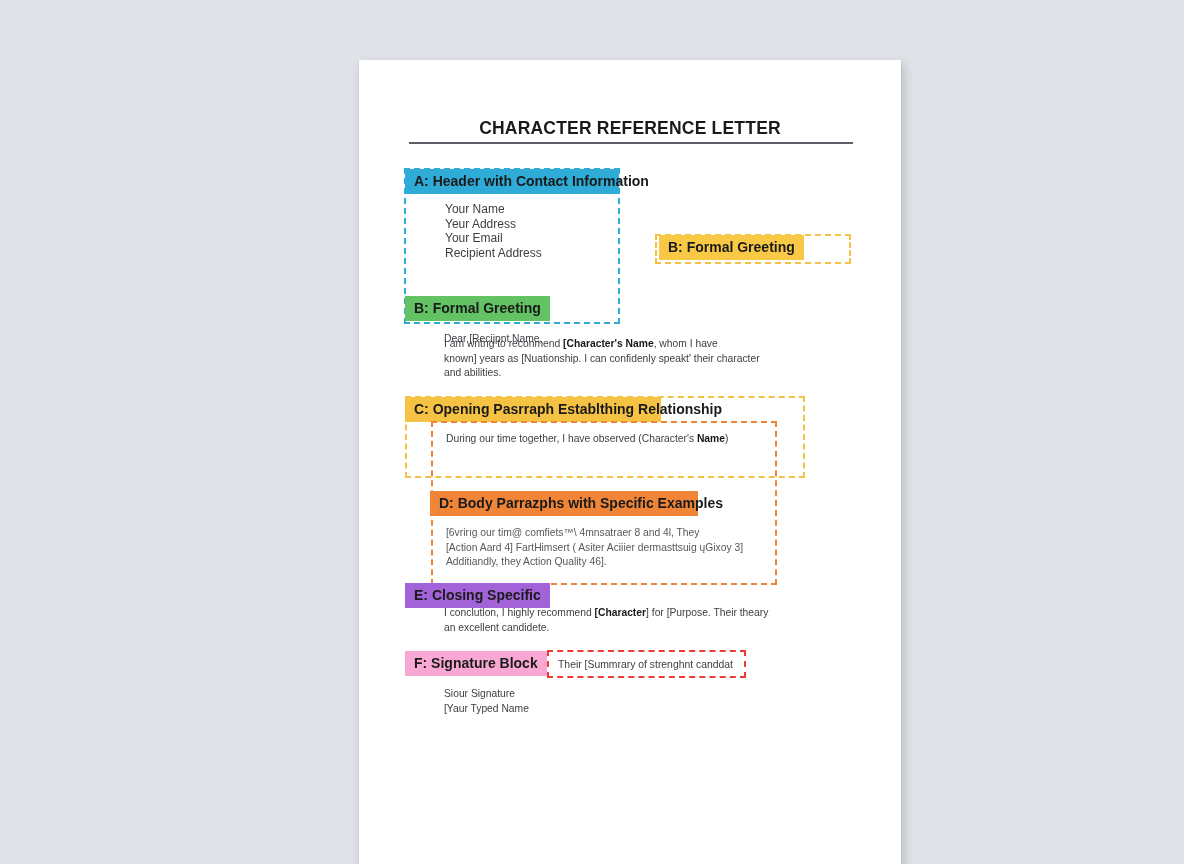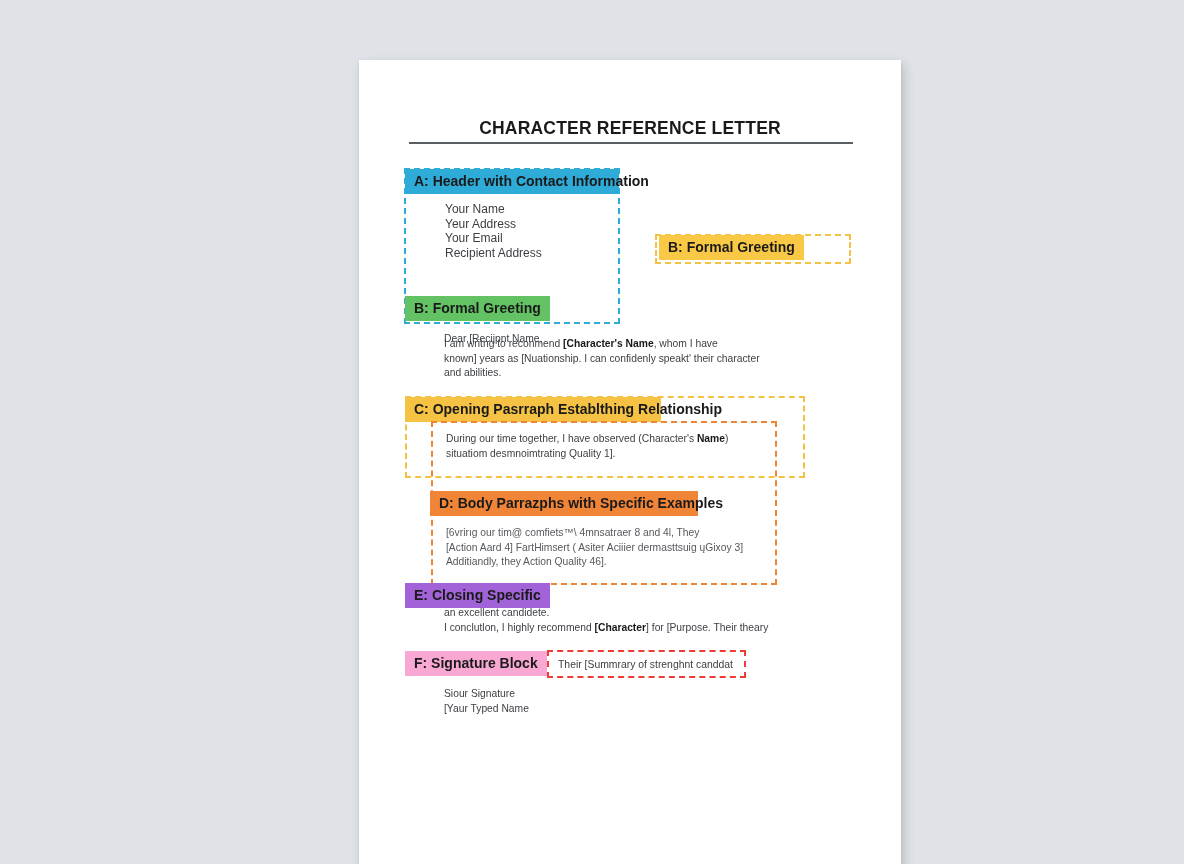--- a/index.html
+++ b/index.html
@@ -160,36 +160,35 @@
     <div>and abilities.</div>
   </div>
 
   <div class="dashed d-yellow" style="left:46px; top:336px; width:400px; height:82px;"></div>
   <div class="label-bar bar-c" style="left:46px; top:337px; width:256px;">C: Opening Pasrraph Establthing Relationship</div>
 
   <div class="dashed d-orange" style="left:72px; top:361px; width:346px; height:164px;"></div>
 
   <div class="body-text" style="left:87px; top:372px; width:350px;">
     <div><span>During our time together, I have observed (Character's </span><b>Name</b><span>)</span></div>
-    <div>situatiom desmnoimtrating Quality 1].</div>
   </div>
 
   <div class="label-bar bar-d" style="left:71px; top:431px; width:268px;">D: Body Parrazphs with Specific Examples</div>
 
   <div class="body-text" style="left:87px; top:466px; width:350px; color:#55585c;">
     <div>[6vrirıg our tim@ comfiets™\  4mnsatraer 8 and 4l, They</div>
     <div>[Action Aard 4] FartHimsert  ( Asiter Aciiier dermasttsuig ųGixoy 3]</div>
     <div>Additiandly, they Action Quality 46].</div>
   </div>
 
   <div class="label-bar bar-e" style="left:46px; top:523px;">E: Closing Specific</div>
 
   <div class="body-text" style="left:85px; top:546px; width:420px;">
+    <div><span>I conclutlon, I highly recommend </span><b>[Character</b><span>] for [Purpose. Their theary</span></div>
     <div>an excellent candidete.</div>
-    <div><span>I conclutlon, I highly recommend </span><b>[Character</b><span>] for [Purpose. Their theary</span></div>
   </div>
 
   <div class="label-bar bar-f" style="left:46px; top:591px; width:160px;">F: Signature Block</div>
 
   <div class="callout-red" style="left:188px; top:590px; width:199px; height:28px;">Their [Summrary of strenghnt canddat</div>
 
   <div class="sig-lines" style="left:85px; top:627px;">
     <div>Siour Signature</div>
     <div>[Yaur Typed Name</div>
   </div>

